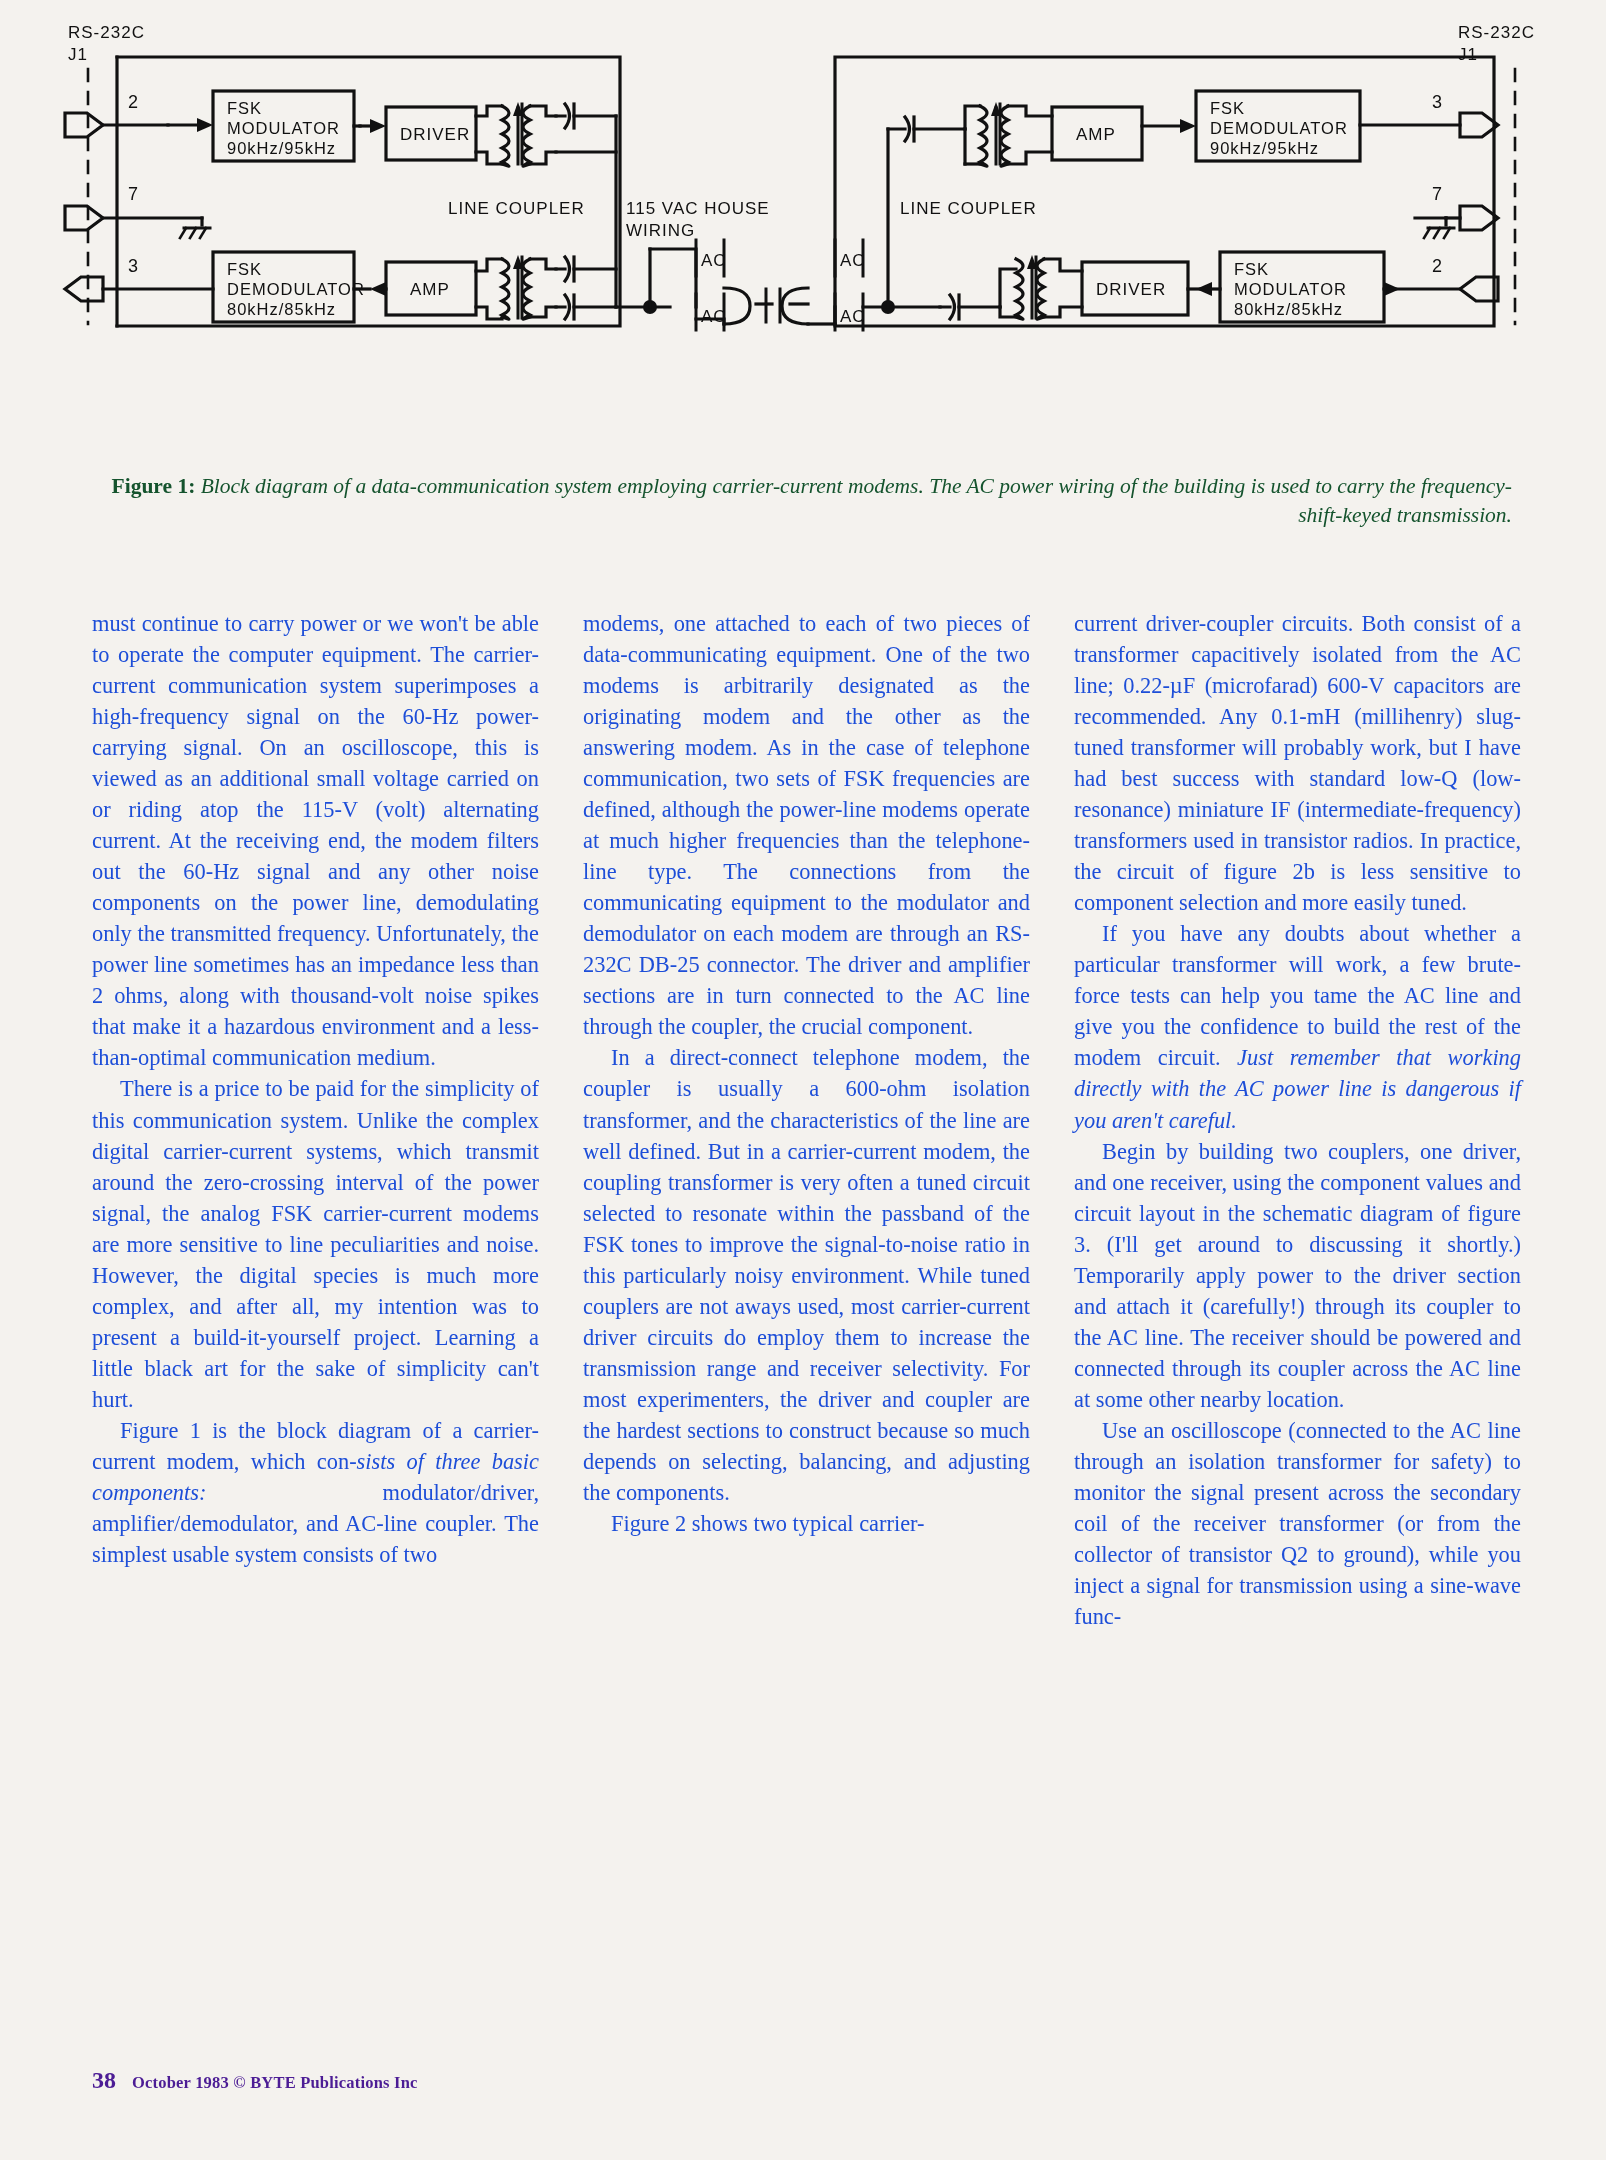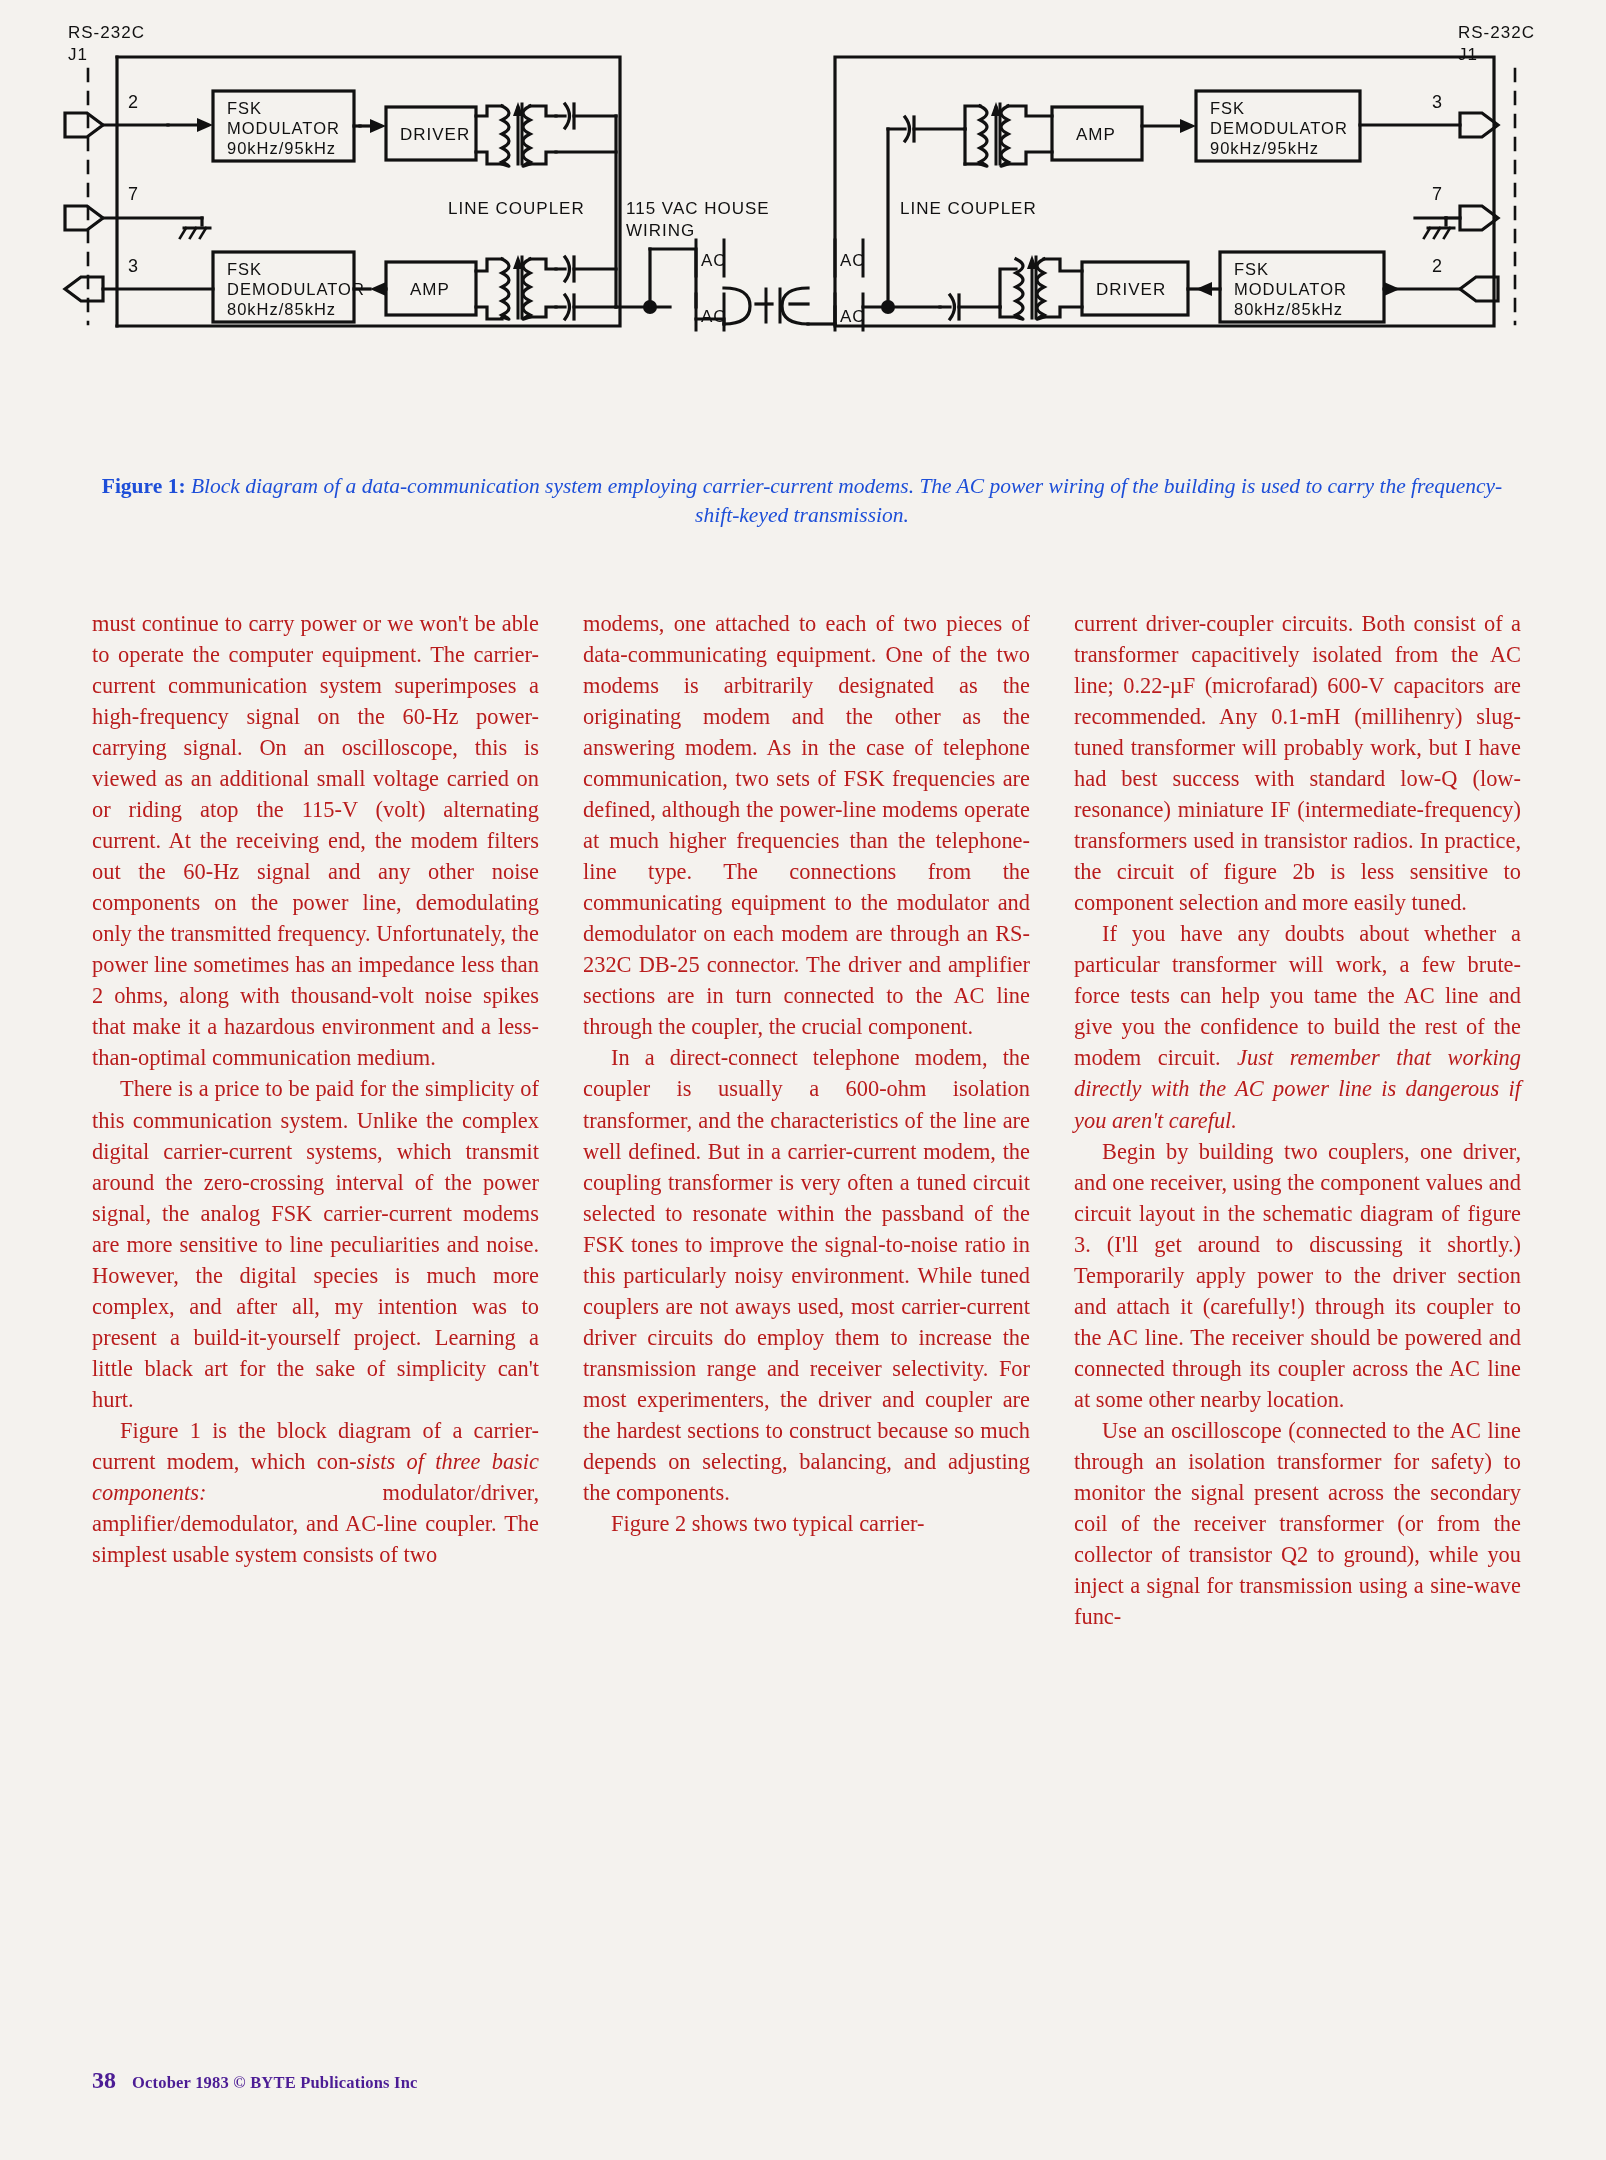--- a/index.html
+++ b/index.html
@@ -31,39 +31,39 @@
 
   
   .caption{
     position:absolute;
     left:92px;top:472px;
     width:1420px;
     font-family:"Liberation Serif", serif;
     font-size:21.5px;
     line-height:1.35;
     font-style:italic;
-    color:#1d4ed8;
-    text-align:center;
+    color:#14532d;
+    text-align:right;
   }
   .caption b{font-style:normal;font-weight:bold;}
 
   
   .columns{
     position:absolute;
     left:92px;top:608px;
     width:1430px;height:1430px;
     display:flex;
     gap:44px;
   }
   .col{
     width:447px;
     font-size:22.4px;
     line-height:1.385;
     text-align:justify;
-    color:#b91c1c;
+    color:#1d4ed8;
     font-family:"Liberation Serif", serif;
     hyphens:none;
   }
   .col p{margin:0;text-indent:28px;}
   .col p.noindent{text-indent:0;}
   .col h3{
     font-family:"Liberation Serif", serif;
     font-size:25px;
     font-weight:bold;
     margin:26px 0 4px 0;

